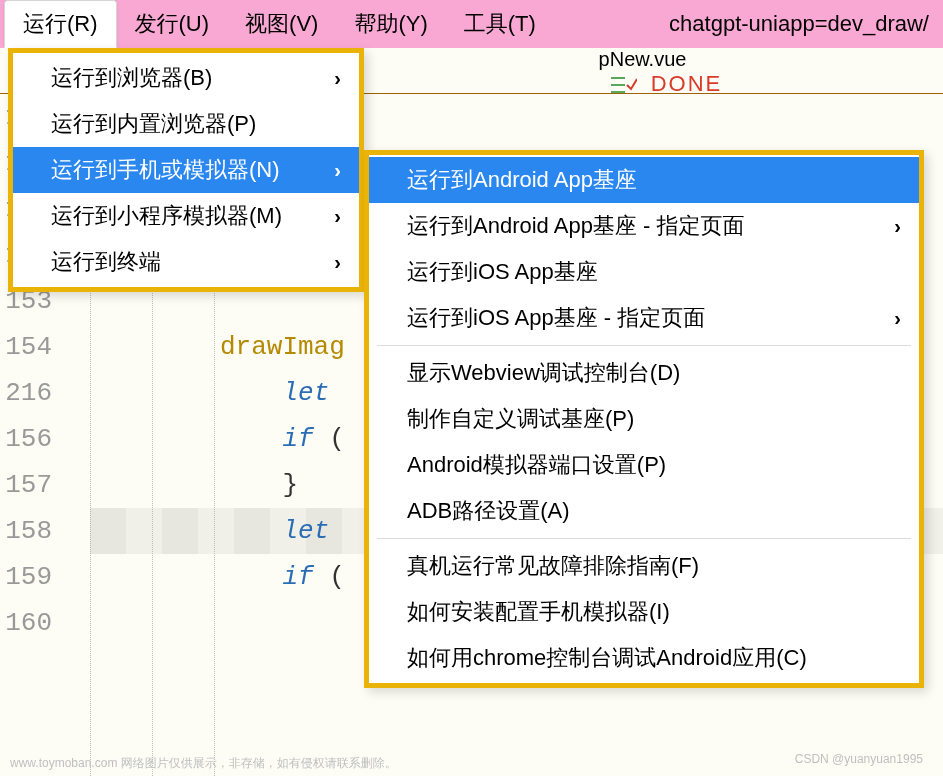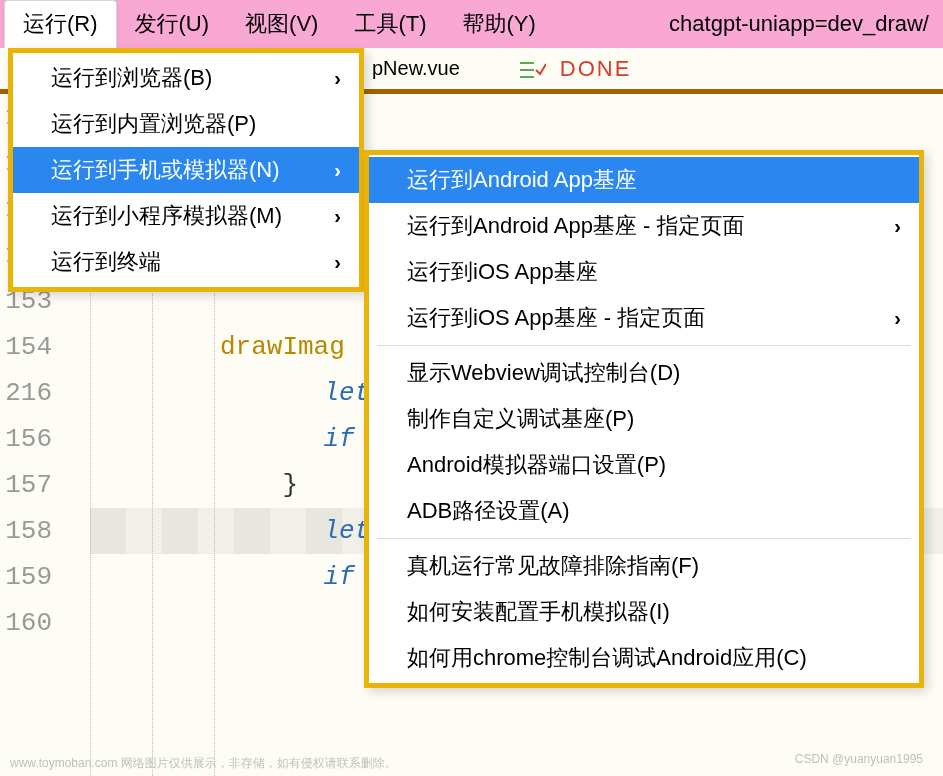--- a/index.html
+++ b/index.html
@@ -35,26 +35,27 @@
   }
   .breadcrumb {
     margin-left: auto;
     padding-right: 10px;
     font-size: 22px;
   }
 
   
   .tabbar {
     height: 46px;
-    border-bottom: 5px solid #a16207;
+    border-bottom: 1px solid #a16207;
     display: flex;
     align-items: center;
     background: #fdfdf6;
     position: relative;
     padding-left: 360px;
+    flex-direction: column;
   }
   .tab {
     display: flex; align-items: center; gap: 10px;
     padding: 0 30px 0 12px;
     font-size: 20px;
   }
   .done-group {
     margin-left: 30px;
     display: flex; align-items: center; gap: 16px;
     color: #d93b2a;
@@ -102,21 +103,21 @@
     position: relative;
     white-space: pre;
     color: #333;
   }
   .guide {
     position: absolute;
     top: 0; bottom: 0;
     border-left: 1px dotted #bbb;
   }
   .tok-fn   { color: #b58900; }
-  .tok-kw   { color: #2a6db5; font-style: italic; margin-left: 41px; }
+  .tok-kw   { color: #2a6db5; font-style: italic; }
   .tok-str  { color: #4f8f4f; }
   .cursor-line {
     position: absolute;
     left: 90px; right: 0;
     height: 46px;
     background: repeating-linear-gradient(90deg,#d8d8cf 0,#d8d8cf 36px,#e8e8e0 36px,#e8e8e0 72px);
     opacity: 0.6;
   }
 
   
@@ -167,22 +168,22 @@
     font-family: sans-serif;
   }
 </style>
 </head>
 <body>
 
 <div class="menubar">
   <div class="menu-item active"><span>运行(R)</span></div>
   <div class="menu-item"><span>发行(U)</span></div>
   <div class="menu-item"><span>视图(V)</span></div>
+  <div class="menu-item"><span>帮助(Y)</span></div>
   <div class="menu-item"><span>工具(T)</span></div>
-  <div class="menu-item"><span>帮助(Y)</span></div>
   <div class="breadcrumb">chatgpt-uniapp=dev_draw/</div>
 </div>
 
 <div class="tabbar">
   <div class="tab">
     <span>pNew.vue</span>
   </div>
   <div class="done-group">
     <span class="done-icon">
       <svg width="26" height="20" viewBox="0 0 26 20">

